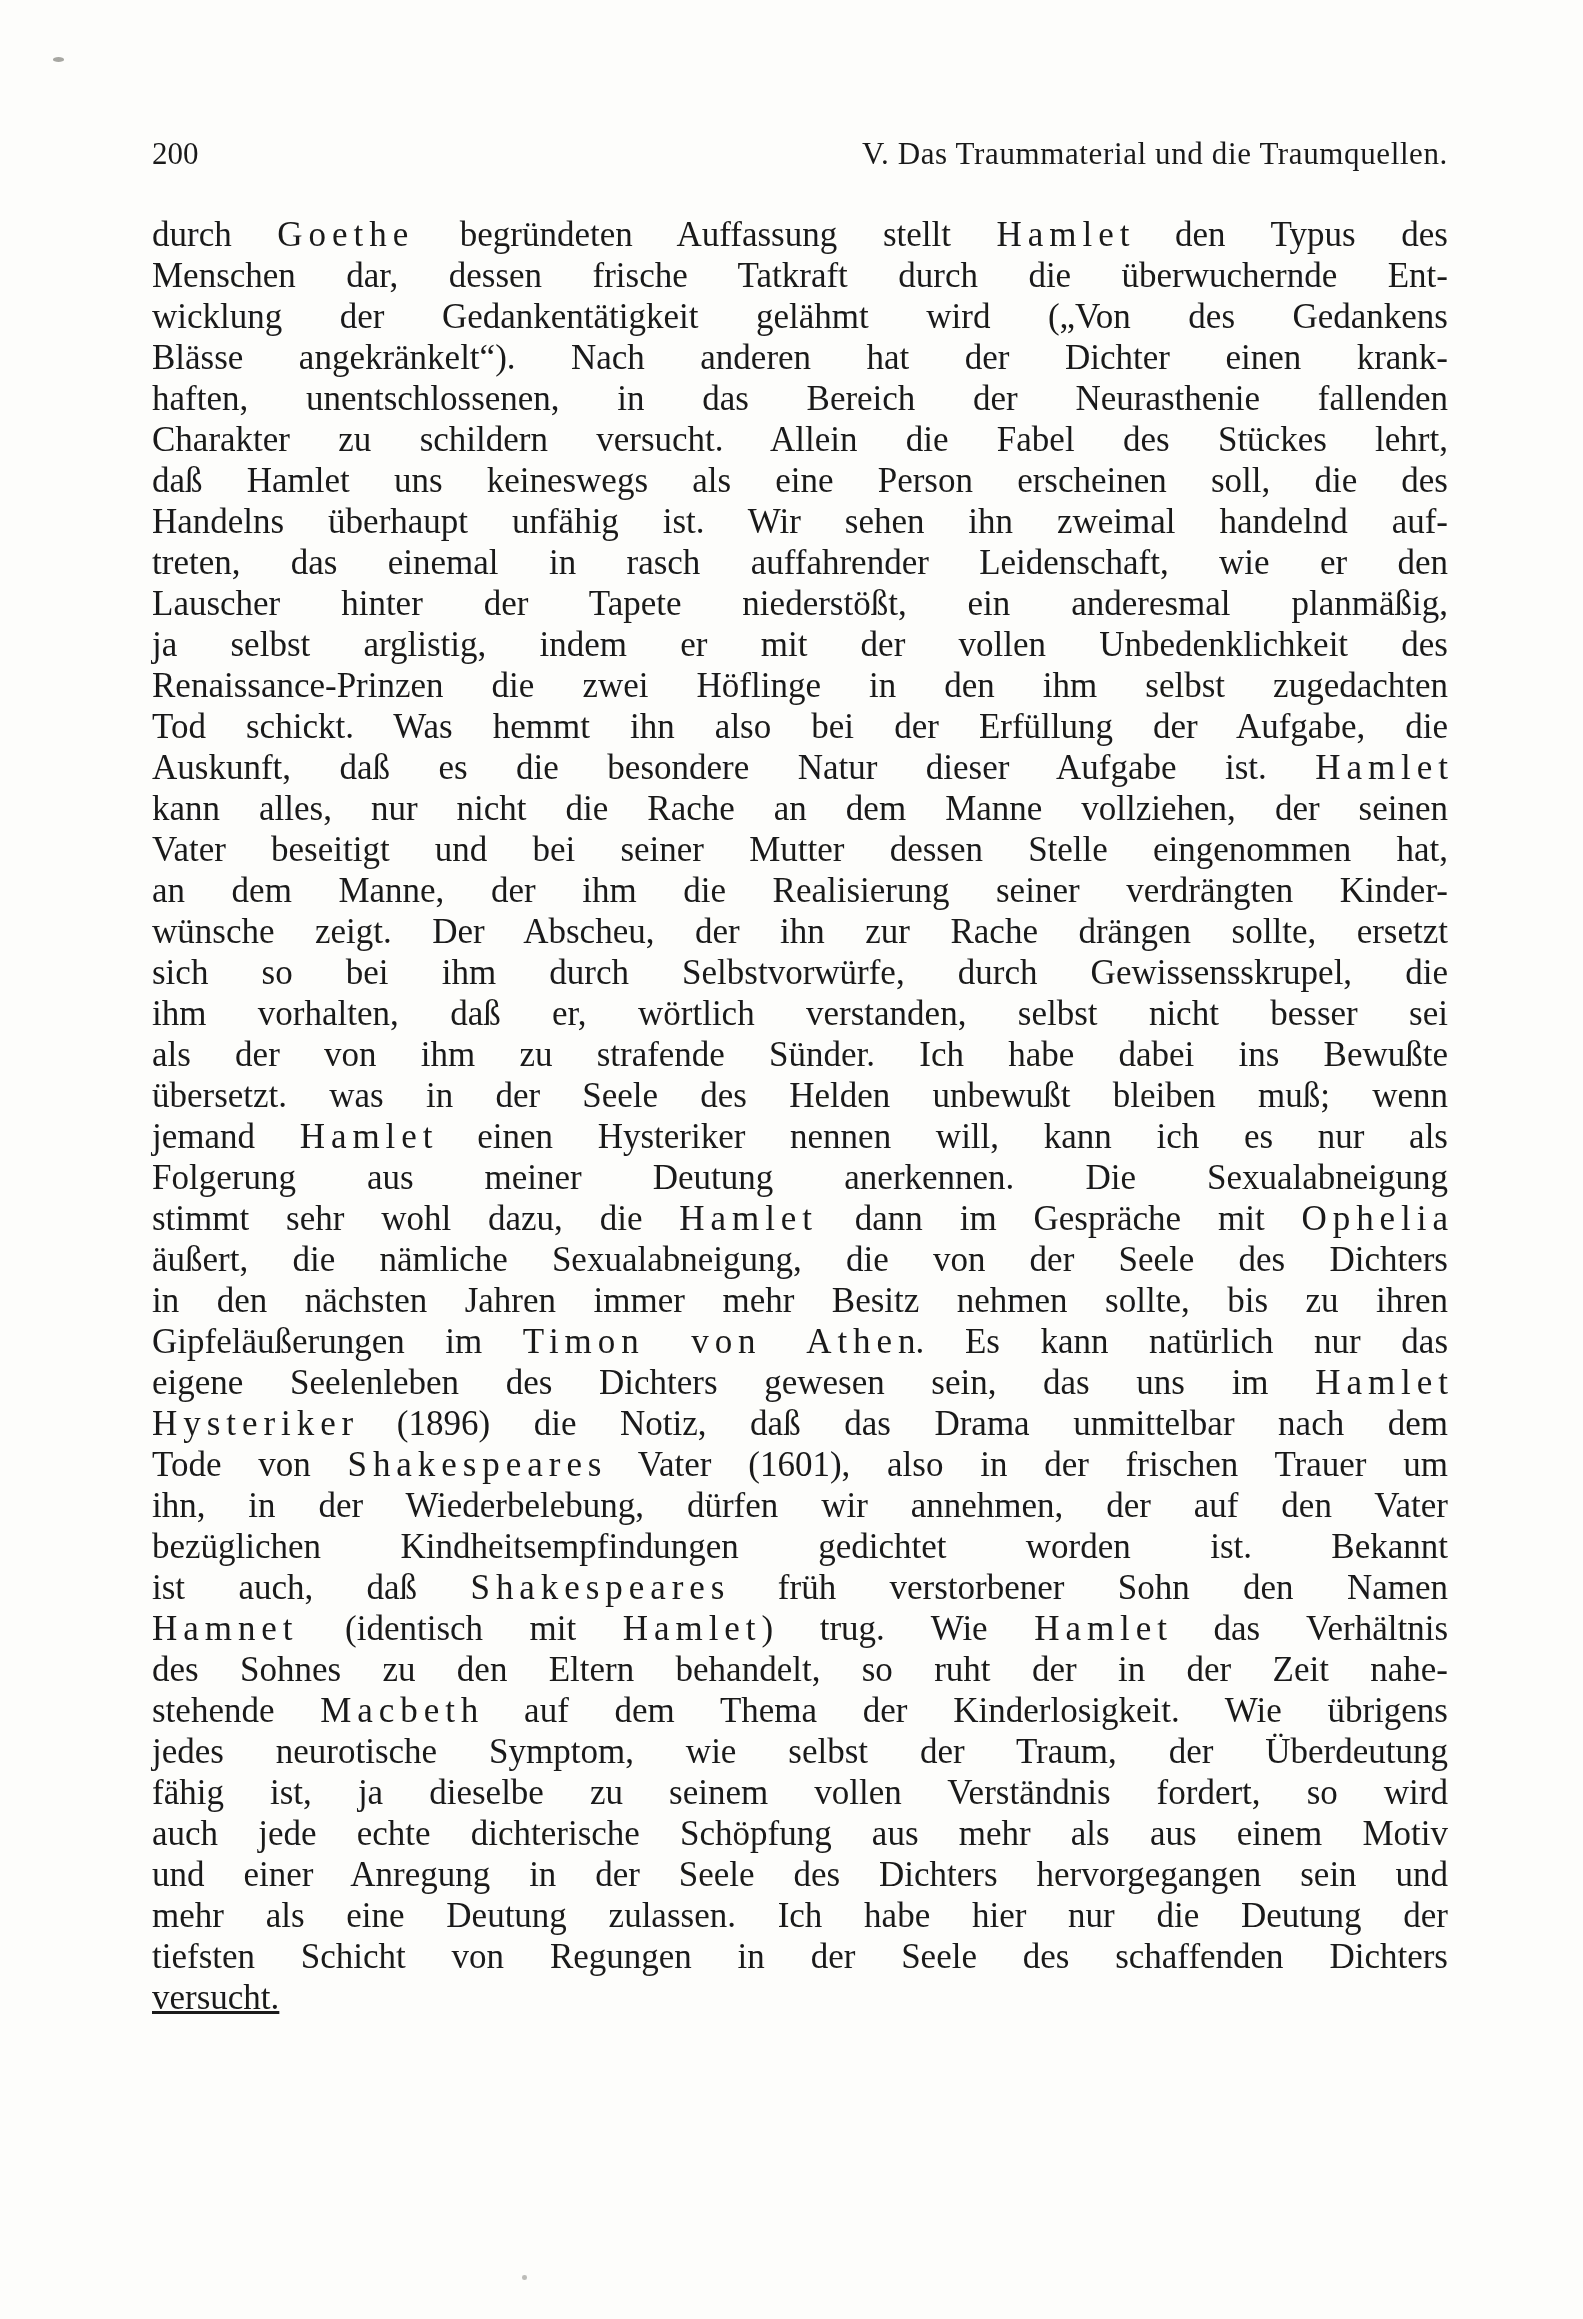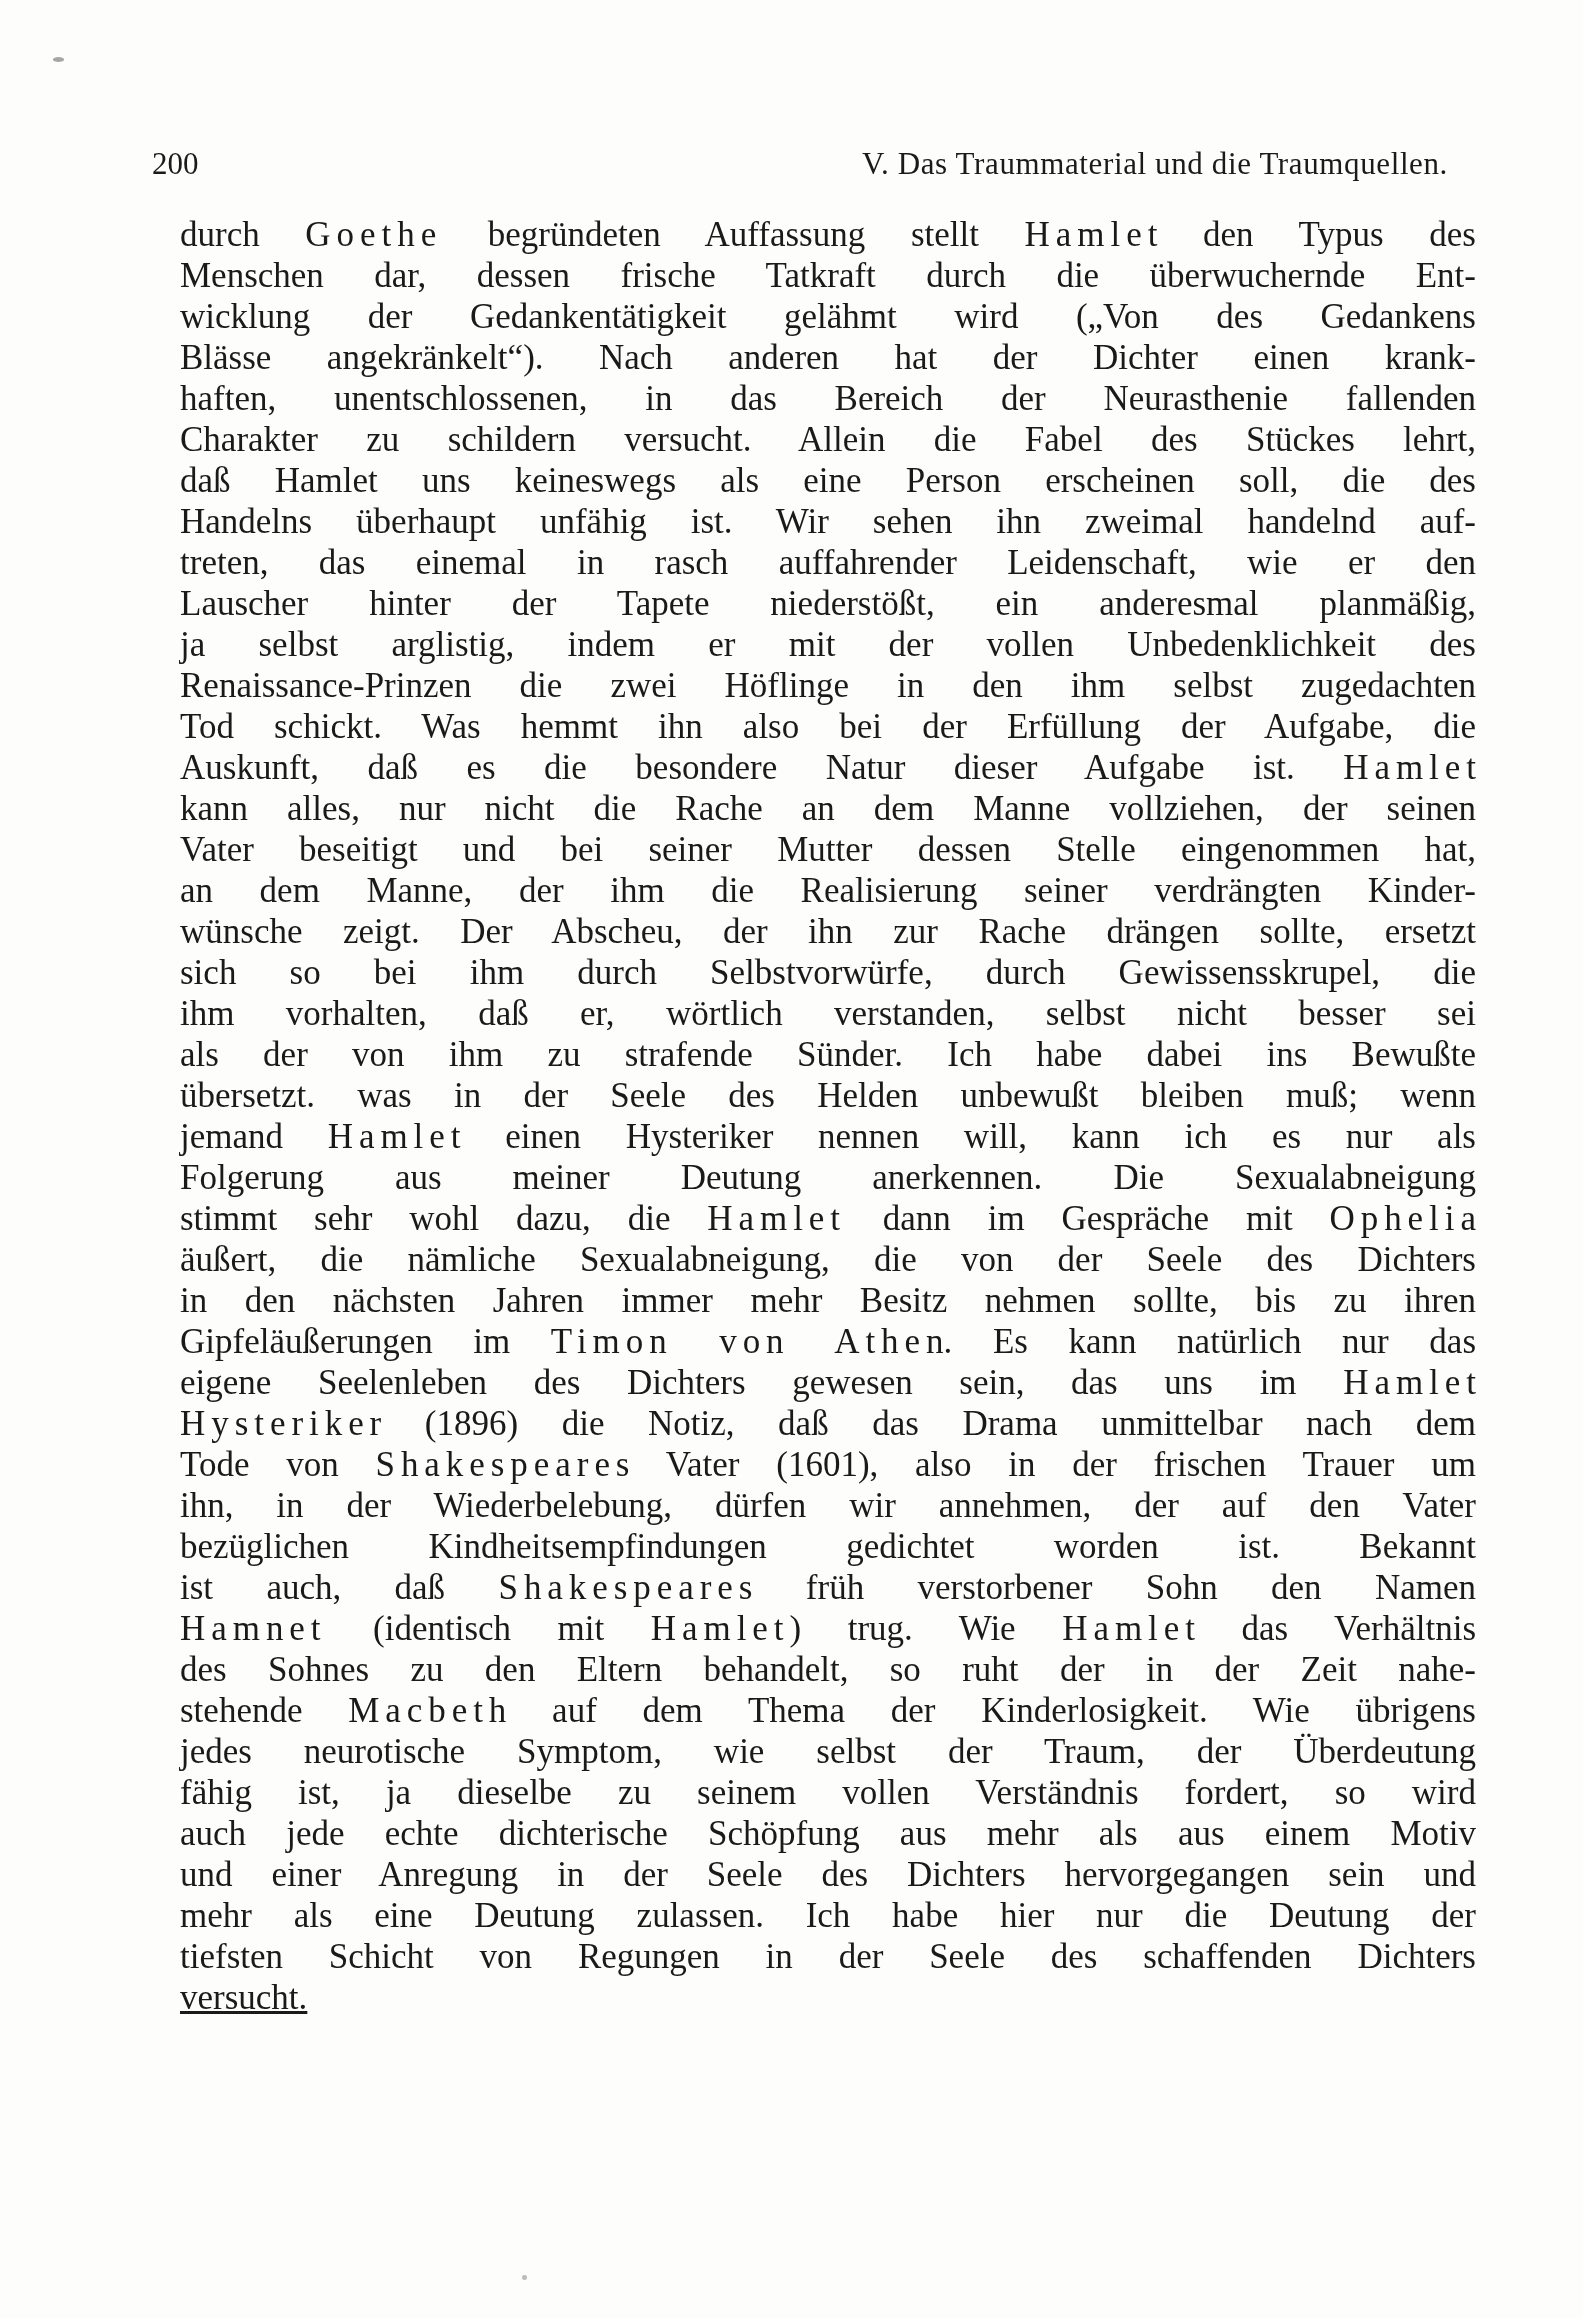--- a/index.html
+++ b/index.html
@@ -12,21 +12,21 @@
     width: 1583px;
     height: 2320px;
     background: var(--paper);
     color: var(--ink);
     font-family: "Liberation Serif", "DejaVu Serif", serif;
     overflow: hidden;
   }
   .header {
     position: absolute;
     left: 152px;
-    top: 143px;
+    top: 133px;
     width: 1296px;
     height: 43px;
     font-size: 31px;
     line-height: 41px;
   }
   .pagenum {
     position: absolute;
     left: 0;
     top: 0;
   }
@@ -35,21 +35,20 @@
     text-align: right;
     letter-spacing: 0.02em;
   }
   .body-text {
     position: absolute;
     left: 152px;
     top: 214px;
     width: 1296px;
     font-size: 35px;
     line-height: 41px;
-    margin-left: 28px;
   }
   .line {
     text-align: justify;
     text-align-last: justify;
     -moz-text-align-last: justify;
   }
   .line:last-child {
     text-align-last: left;
     text-decoration: underline;
     -moz-text-align-last: left;

